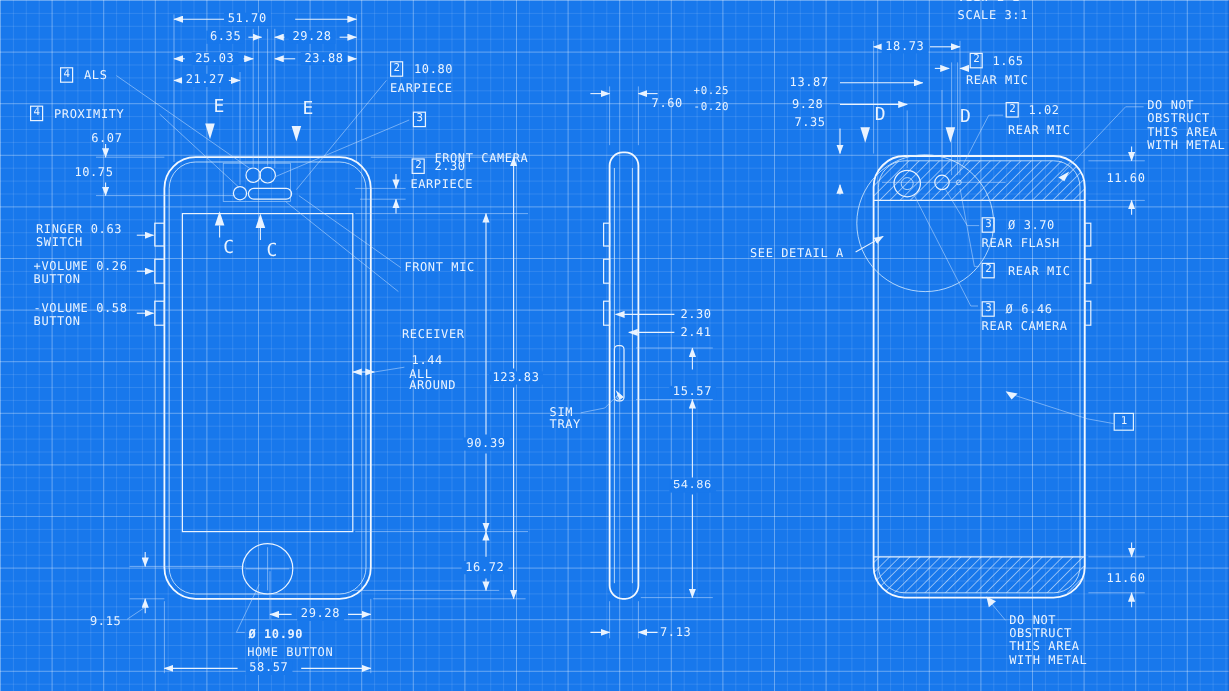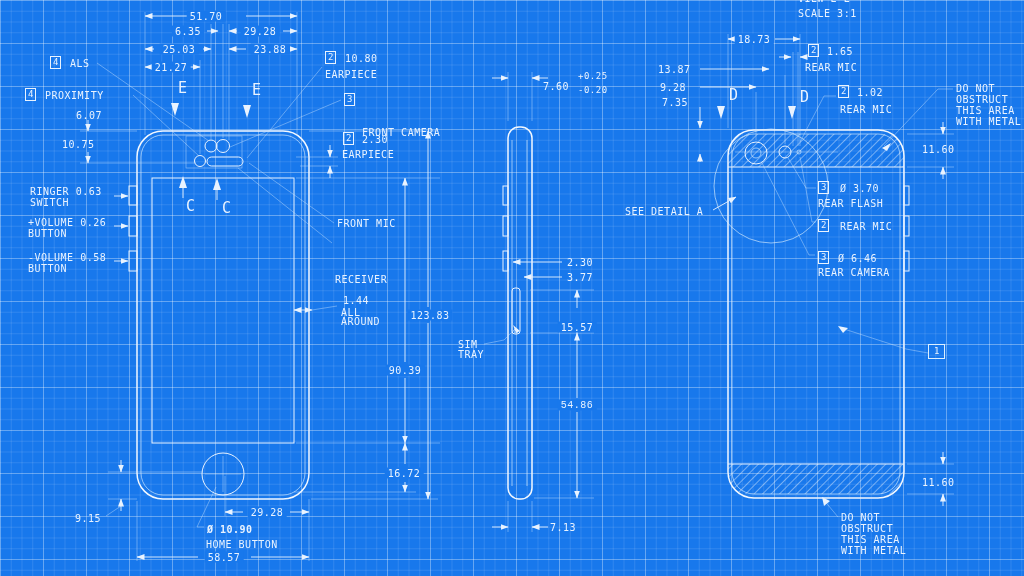--- a/index.html
+++ b/index.html
@@ -298,21 +298,21 @@
 
 <span class="lbl letter" style="left:178px;top:83px;">E</span>
 <span class="lbl letter" style="left:252px;top:85px;">E</span>
 <span class="lbl letter" style="left:186px;top:201px;">C</span>
 <span class="lbl letter" style="left:222px;top:203px;">C</span>
 
 <span class="lbl" style="left:543px;top:81px;">7.60</span>
 <span class="lbl" style="left:578px;top:71px;font-size:9px;">+0.25</span>
 <span class="lbl" style="left:578px;top:85px;font-size:9px;">-0.20</span>
 <span class="lbl" style="left:567px;top:257px;">2.30</span>
-<span class="lbl" style="left:567px;top:272px;">3.77</span>
+<span class="lbl" style="left:567px;top:272px;">2.41</span>
 <span class="lbl onln" style="left:577px;top:315px;margin-top:12px;">15.57</span>
 <span class="lbl onln" style="left:577px;top:405px;font-family:Liberation Mono, monospace;">54.86</span>
 <span class="lbl" style="left:458px;top:339px;">SIM</span>
 <span class="lbl" style="left:458px;top:349px;">TRAY</span>
 <span class="lbl" style="left:550px;top:522px;">7.13</span>
 
 <span class="lbl onln" style="left:754px;top:39px;">18.73</span>
 <span class="lbl" style="left:658px;top:64px;">13.87</span>
 <span class="lbl" style="left:660px;top:82px;">9.28</span>
 <span class="lbl" style="left:662px;top:97px;">7.35</span>

